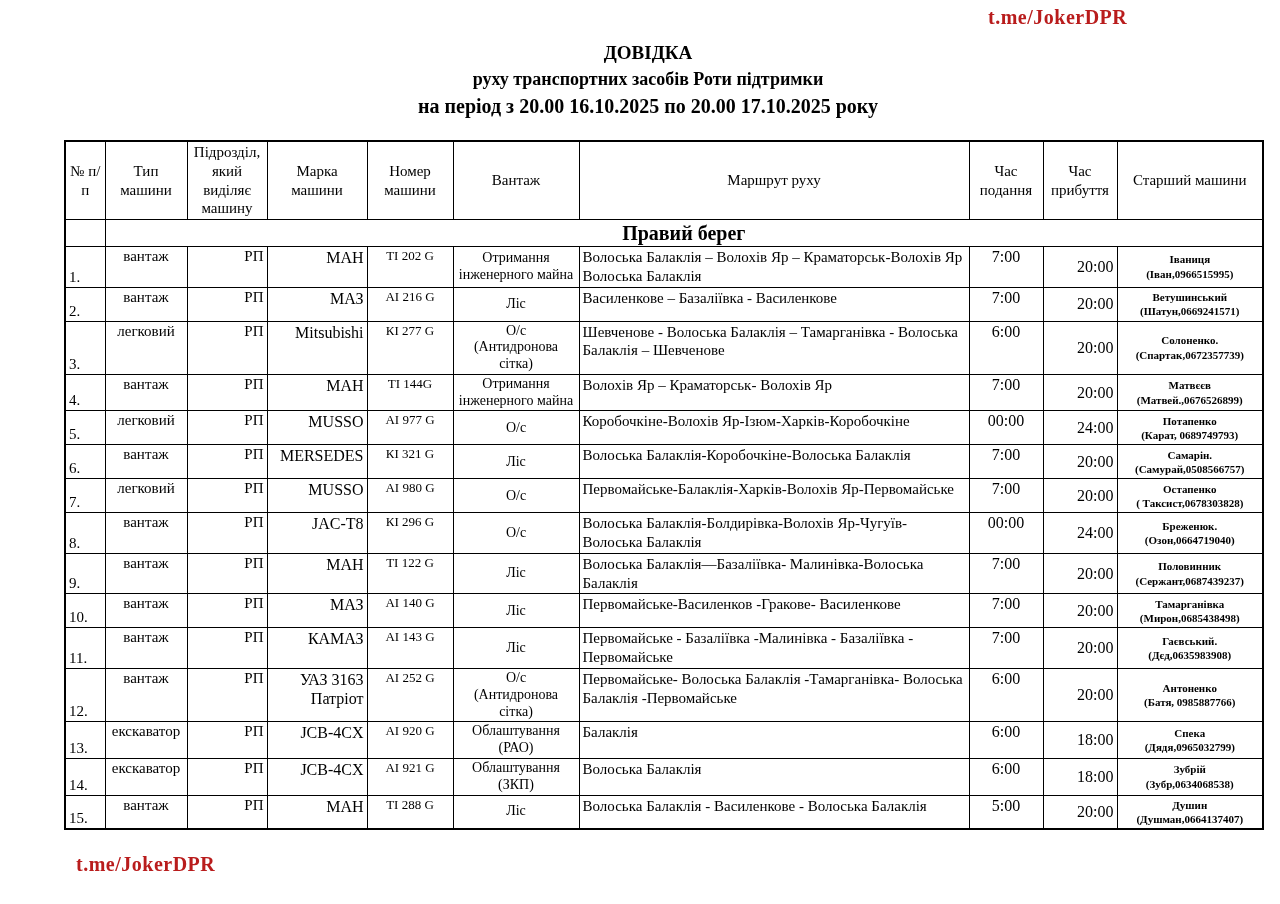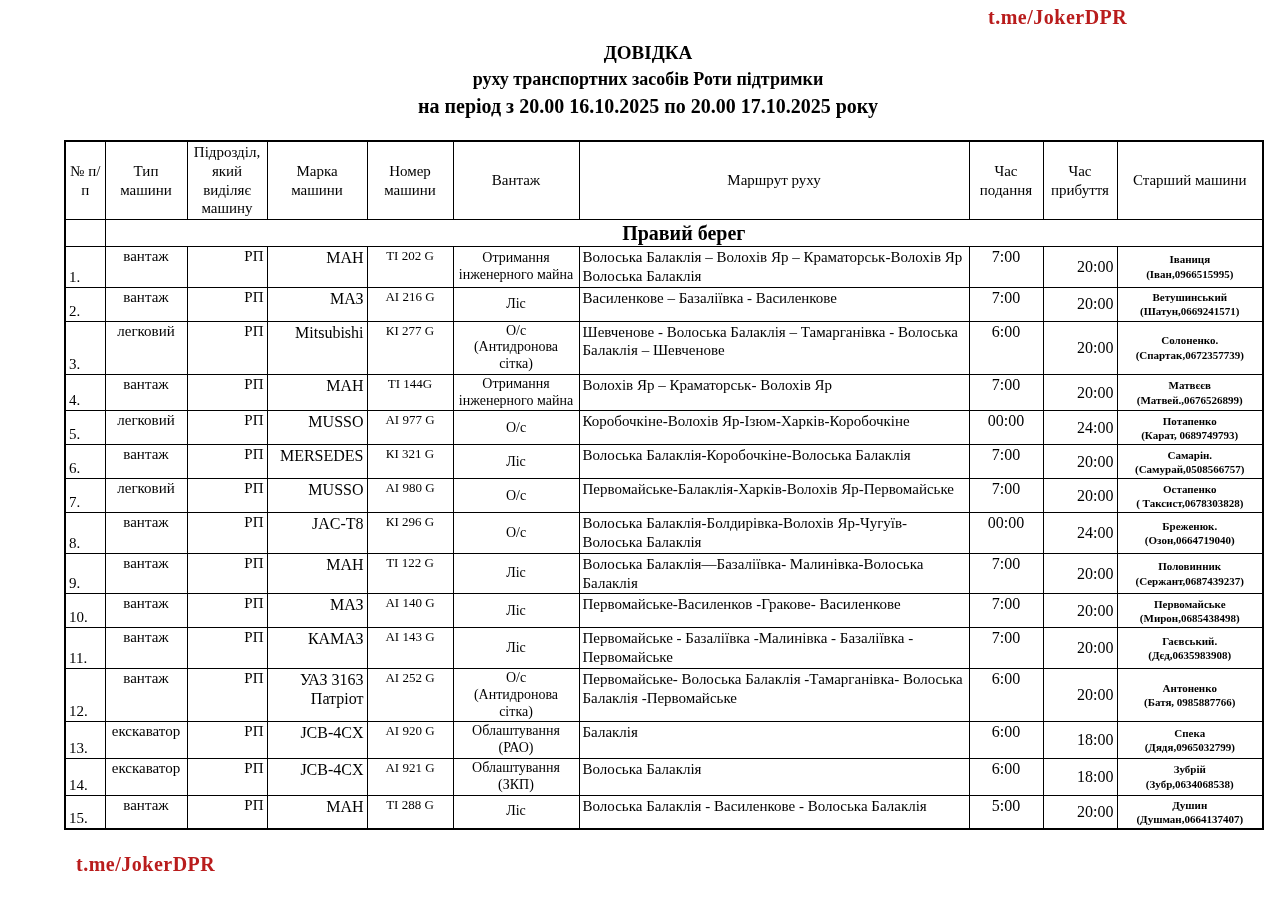--- a/index.html
+++ b/index.html
@@ -233,21 +233,21 @@
     <td class="c-num">10.</td>
     <td class="c-type">вантаж</td>
     <td class="c-unit">РП</td>
     <td class="c-brand">МАЗ</td>
     <td class="c-plate">АІ 140 G</td>
     <td class="c-cargo">Ліс</td>
     <td class="c-route">Первомайське-Василенков -Гракове- Василенкове</td>
     <td class="c-dep">7:00</td>
     <td class="c-arr">20:00</td>
     <td class="c-senior">
-      <div>Первомайське</div>
+      <div>Тамарганівка</div>
       <div>(Мирон,0685438498)</div>
     </td>
   </tr>
         <tr>
     <td class="c-num">11.</td>
     <td class="c-type">вантаж</td>
     <td class="c-unit">РП</td>
     <td class="c-brand">КАМАЗ</td>
     <td class="c-plate">АІ 143 G</td>
     <td class="c-cargo">Ліс</td>

